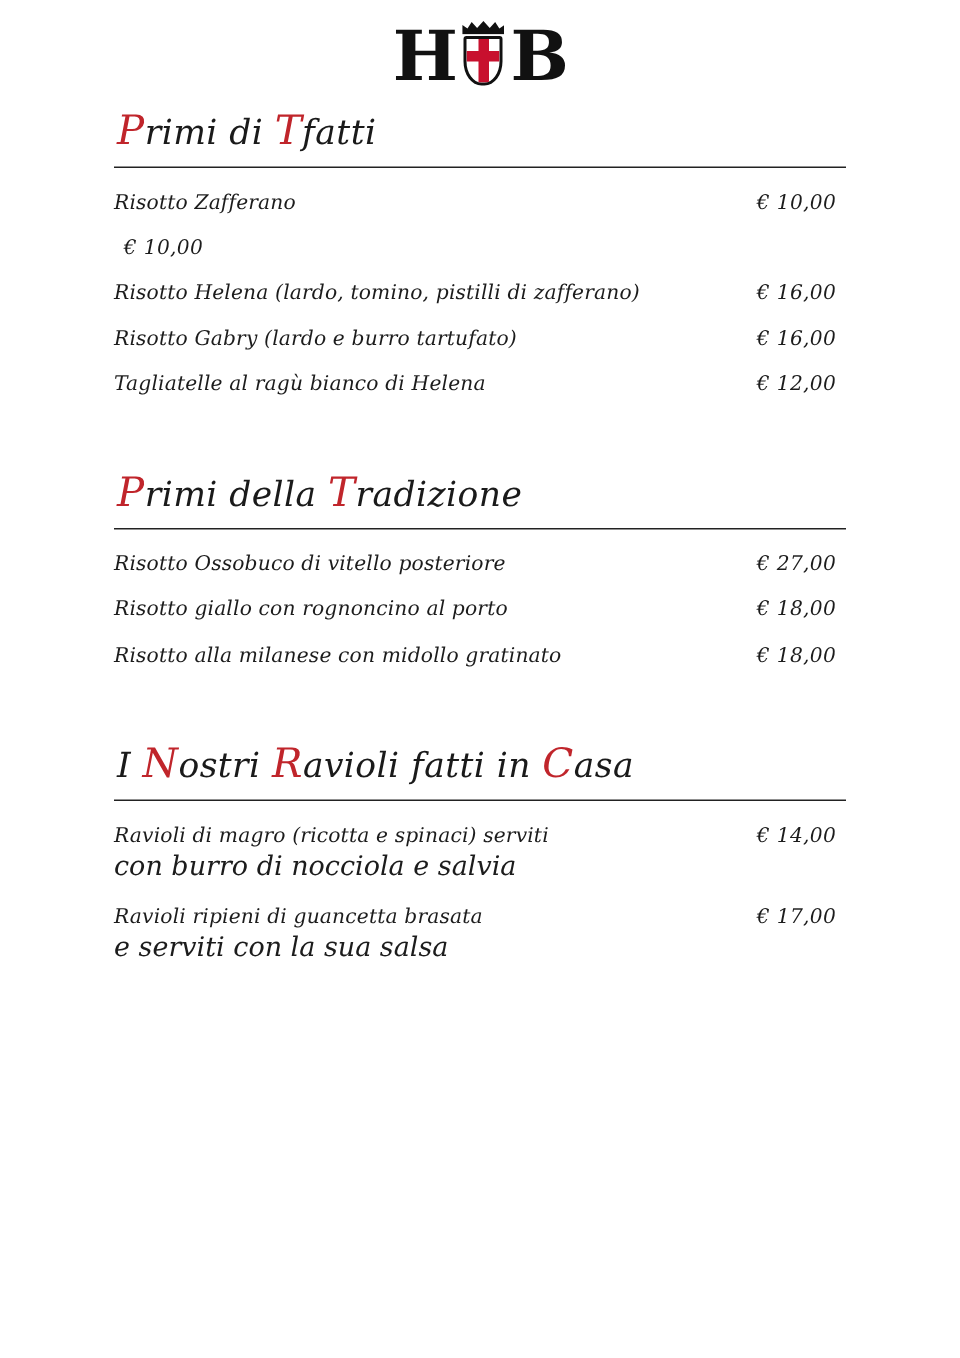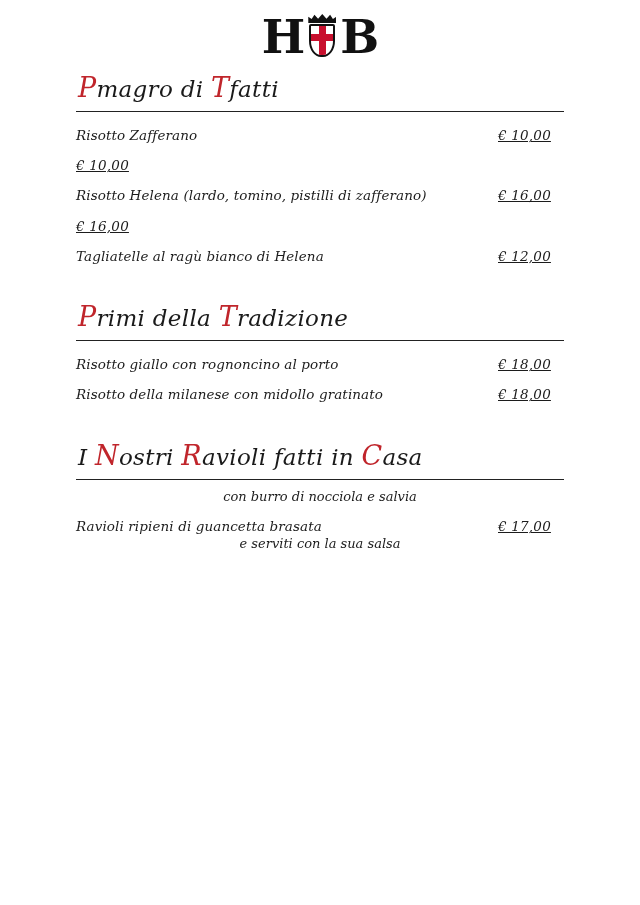--- a/index.html
+++ b/index.html
@@ -94,21 +94,21 @@
   
   .menu {
     padding: 0 76px 0 76px;
     box-sizing: border-box;
   }
 
   .section {
     margin-top: 0;
   }
   .section + .section {
-    margin-top: 36px;
+    margin-top: 48px;
   }
 
   .section-title {
     font-family: "DejaVu Serif", serif;
     font-style: italic;
     font-size: 23px;
     color: #1a1a1a;
     border-bottom: 1.5px solid #222222;
     padding: 0 0 8px 2px;
     margin: 0 0 14px 0;
@@ -139,33 +139,31 @@
     gap: 12px;
   }
   .item-name {
     flex: 1 1 auto;
     padding-right: 14px;
     letter-spacing: 0.1px;
   }
   .item-price {
     flex: 0 0 auto;
     width: 66px;
-    text-align: left;
+    text-align: center;
     white-space: nowrap;
     letter-spacing: 0.2px;
-    text-decoration: underline;
   }
   .item-subline {
     font-family: "DejaVu Serif", serif;
     font-style: italic;
-    font-size: 13px;
+    font-size: 18px;
     color: #1c1c1c;
     margin: -6px 0 12px 0;
     line-height: 1.35;
-    text-align: center;
   }
 
   .section-ravioli .item { margin-bottom: 6px; }
 </style>
 </head>
 <body>
 
 <div class="page">
 
   <div class="logo-wrap">
@@ -179,65 +177,74 @@
         </span>
       </span>
       <span class="logo-letter">B</span>
     </div>
   </div>
 
   <div class="menu">
 
     <div class="section">
       <div class="section-title">
-        <span class="cap">P</span><span>magro di </span><span class="cap">T</span><span>fatti</span>
+        <span class="cap">P</span><span>rimi di </span><span class="cap">T</span><span>fatti</span>
       </div>
       <ul class="items">
         <li class="item">
           <span class="item-name">Risotto Zafferano</span>
           <span class="item-price">€  10,00</span>
         </li>
         <li class="item">
           <span class="item-price">€  10,00</span>
         </li>
         <li class="item">
           <span class="item-name">Risotto Helena  (lardo, tomino, pistilli di zafferano)</span>
           <span class="item-price">€  16,00</span>
         </li>
         <li class="item">
+          <span class="item-name">Risotto Gabry  (lardo e burro tartufato)</span>
           <span class="item-price">€  16,00</span>
         </li>
         <li class="item">
           <span class="item-name">Tagliatelle al ragù bianco di Helena</span>
           <span class="item-price">€  12,00</span>
         </li>
       </ul>
     </div>
 
     <div class="section">
       <div class="section-title">
         <span class="cap">P</span><span>rimi della </span><span class="cap">T</span><span>radizione</span>
       </div>
       <ul class="items">
         <li class="item">
+          <span class="item-name">Risotto Ossobuco di vitello posteriore</span>
+          <span class="item-price">€ 27,00</span>
+        </li>
+        <li class="item">
           <span class="item-name">Risotto giallo con rognoncino al porto</span>
           <span class="item-price">€  18,00</span>
         </li>
         <li class="item">
-          <span class="item-name">Risotto della milanese con midollo gratinato</span>
+          <span class="item-name">Risotto alla milanese con midollo gratinato</span>
           <span class="item-price">€  18,00</span>
         </li>
       </ul>
     </div>
 
     <div class="section section-ravioli">
       <div class="section-title">
         <span>I </span><span class="cap">N</span><span>ostri </span><span class="cap">R</span><span>avioli fatti in </span><span class="cap">C</span><span>asa</span>
       </div>
       <ul class="items">
+        <li class="item">
+          <span class="item-name">Ravioli di magro (ricotta e spinaci) serviti</span>
+          <span class="item-price">€  14,00</span>
+        </li>
         <li class="item-subline" style="list-style:none;">con burro di nocciola e salvia</li>
         <li class="item">
           <span class="item-name">Ravioli ripieni di guancetta brasata</span>
           <span class="item-price">€  17,00</span>
         </li>
         <li class="item-subline" style="list-style:none;">e serviti con la sua salsa</li>
       </ul>
     </div>
 
   </div>

